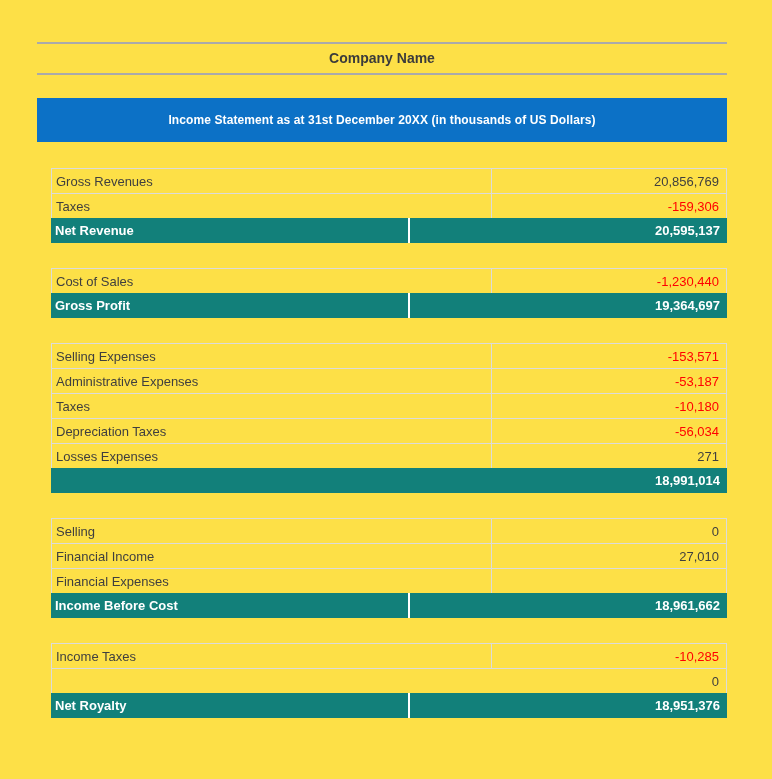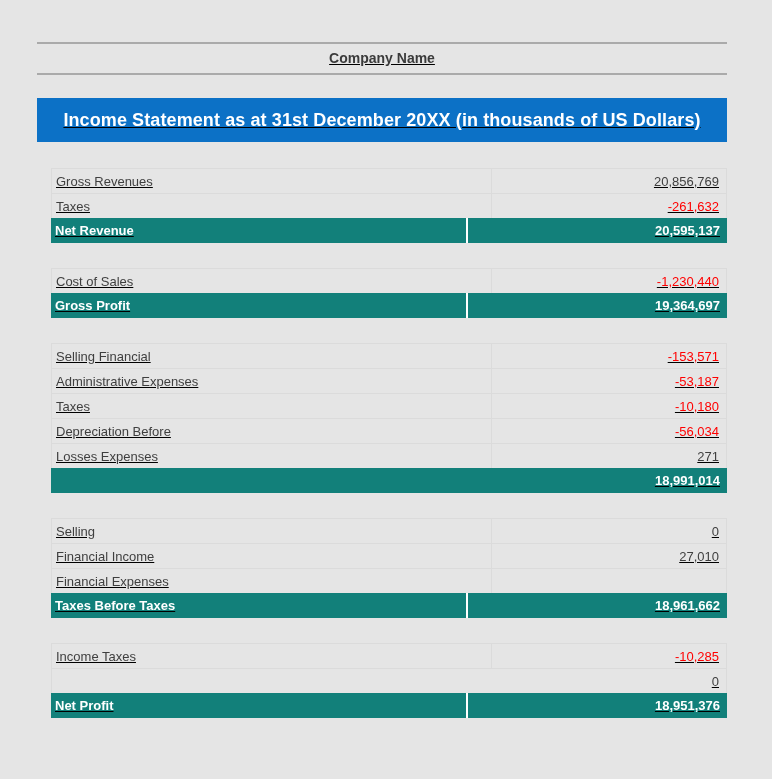--- a/index.html
+++ b/index.html
@@ -5,25 +5,24 @@
   html, body {
     margin: 0;
     padding: 0;
     background: #ffffff;
     font-family: "Liberation Sans", sans-serif;
   }
   .doc {
     position: relative;
     width: 772px;
     height: 779px;
-    background: #e5e5e5;
+    background: #fde047;
     box-sizing: border-box;
     padding: 42px 45px 0 37px;
     overflow: hidden;
-    text-decoration: underline;
   }
   
   .rule {
     height: 0;
     border-top: 2px solid #aaaaaa;
   }
   .company-name {
     font-size: 14px;
     font-weight: bold;
     color: #3b3b3b;
@@ -34,21 +33,21 @@
   .banner {
     margin-top: 23px;
     height: 44px;
     background: #0c71c6;
     display: flex;
     align-items: center;
     justify-content: center;
   }
   .banner span {
     color: #ffffff;
-    font-size: 18px;
+    font-size: 12px;
     font-weight: bold;
     letter-spacing: 0.1px;
   }
   
   #sections {
     margin-top: 26px;
     padding-left: 14px;
   }
   .section {
     margin-bottom: 25px;
@@ -83,21 +82,21 @@
   .cell.value.negative {
     color: #ff0000;
   }
   .row.total {
     background: #12807a;
     color: #ffffff;
     font-weight: bold;
   }
   .row.total .cell.label {
     border-right: 2px solid #ffffff;
-    width: 417px;
+    width: 359px;
   }
 </style>
 </head>
 <body>
 
 <div class="doc">
 
   <div>
     <div class="rule"></div>
     <div class="company-name">Company Name</div>
@@ -109,52 +108,52 @@
   </div>
 
   <div id="sections">
       <div class="section">
         <div class="row">
           <div class="cell label">Gross Revenues</div>
           <div class="cell value">20,856,769</div>
         </div>
         <div class="row">
           <div class="cell label">Taxes</div>
-          <div class="cell value negative">-261,632</div>
+          <div class="cell value negative">-159,306</div>
         </div>
         <div class="row total">
           <div class="cell label">Net Revenue</div>
           <div class="cell value">20,595,137</div>
         </div>
       </div>
       <div class="section">
         <div class="row">
           <div class="cell label">Cost of Sales</div>
           <div class="cell value negative">-1,230,440</div>
         </div>
         <div class="row total">
           <div class="cell label">Gross Profit</div>
           <div class="cell value">19,364,697</div>
         </div>
       </div>
       <div class="section">
         <div class="row">
-          <div class="cell label">Selling Financial</div>
+          <div class="cell label">Selling Expenses</div>
           <div class="cell value negative">-153,571</div>
         </div>
         <div class="row">
           <div class="cell label">Administrative Expenses</div>
           <div class="cell value negative">-53,187</div>
         </div>
         <div class="row">
           <div class="cell label">Taxes</div>
           <div class="cell value negative">-10,180</div>
         </div>
         <div class="row">
-          <div class="cell label">Depreciation Before</div>
+          <div class="cell label">Depreciation Taxes</div>
           <div class="cell value negative">-56,034</div>
         </div>
         <div class="row">
           <div class="cell label">Losses Expenses</div>
           <div class="cell value">271</div>
         </div>
         <div class="row total">
           <div class="cell value">18,991,014</div>
         </div>
       </div>
@@ -164,32 +163,32 @@
           <div class="cell value">0</div>
         </div>
         <div class="row">
           <div class="cell label">Financial Income</div>
           <div class="cell value">27,010</div>
         </div>
         <div class="row">
           <div class="cell label">Financial Expenses</div>
         </div>
         <div class="row total">
-          <div class="cell label">Taxes Before Taxes</div>
+          <div class="cell label">Income Before Cost</div>
           <div class="cell value">18,961,662</div>
         </div>
       </div>
       <div class="section">
         <div class="row">
           <div class="cell label">Income Taxes</div>
           <div class="cell value negative">-10,285</div>
         </div>
         <div class="row">
           <div class="cell value">0</div>
         </div>
         <div class="row total">
-          <div class="cell label">Net Profit</div>
+          <div class="cell label">Net Royalty</div>
           <div class="cell value">18,951,376</div>
         </div>
       </div>
     </div>
 
 </div>
 
 </body></html>

